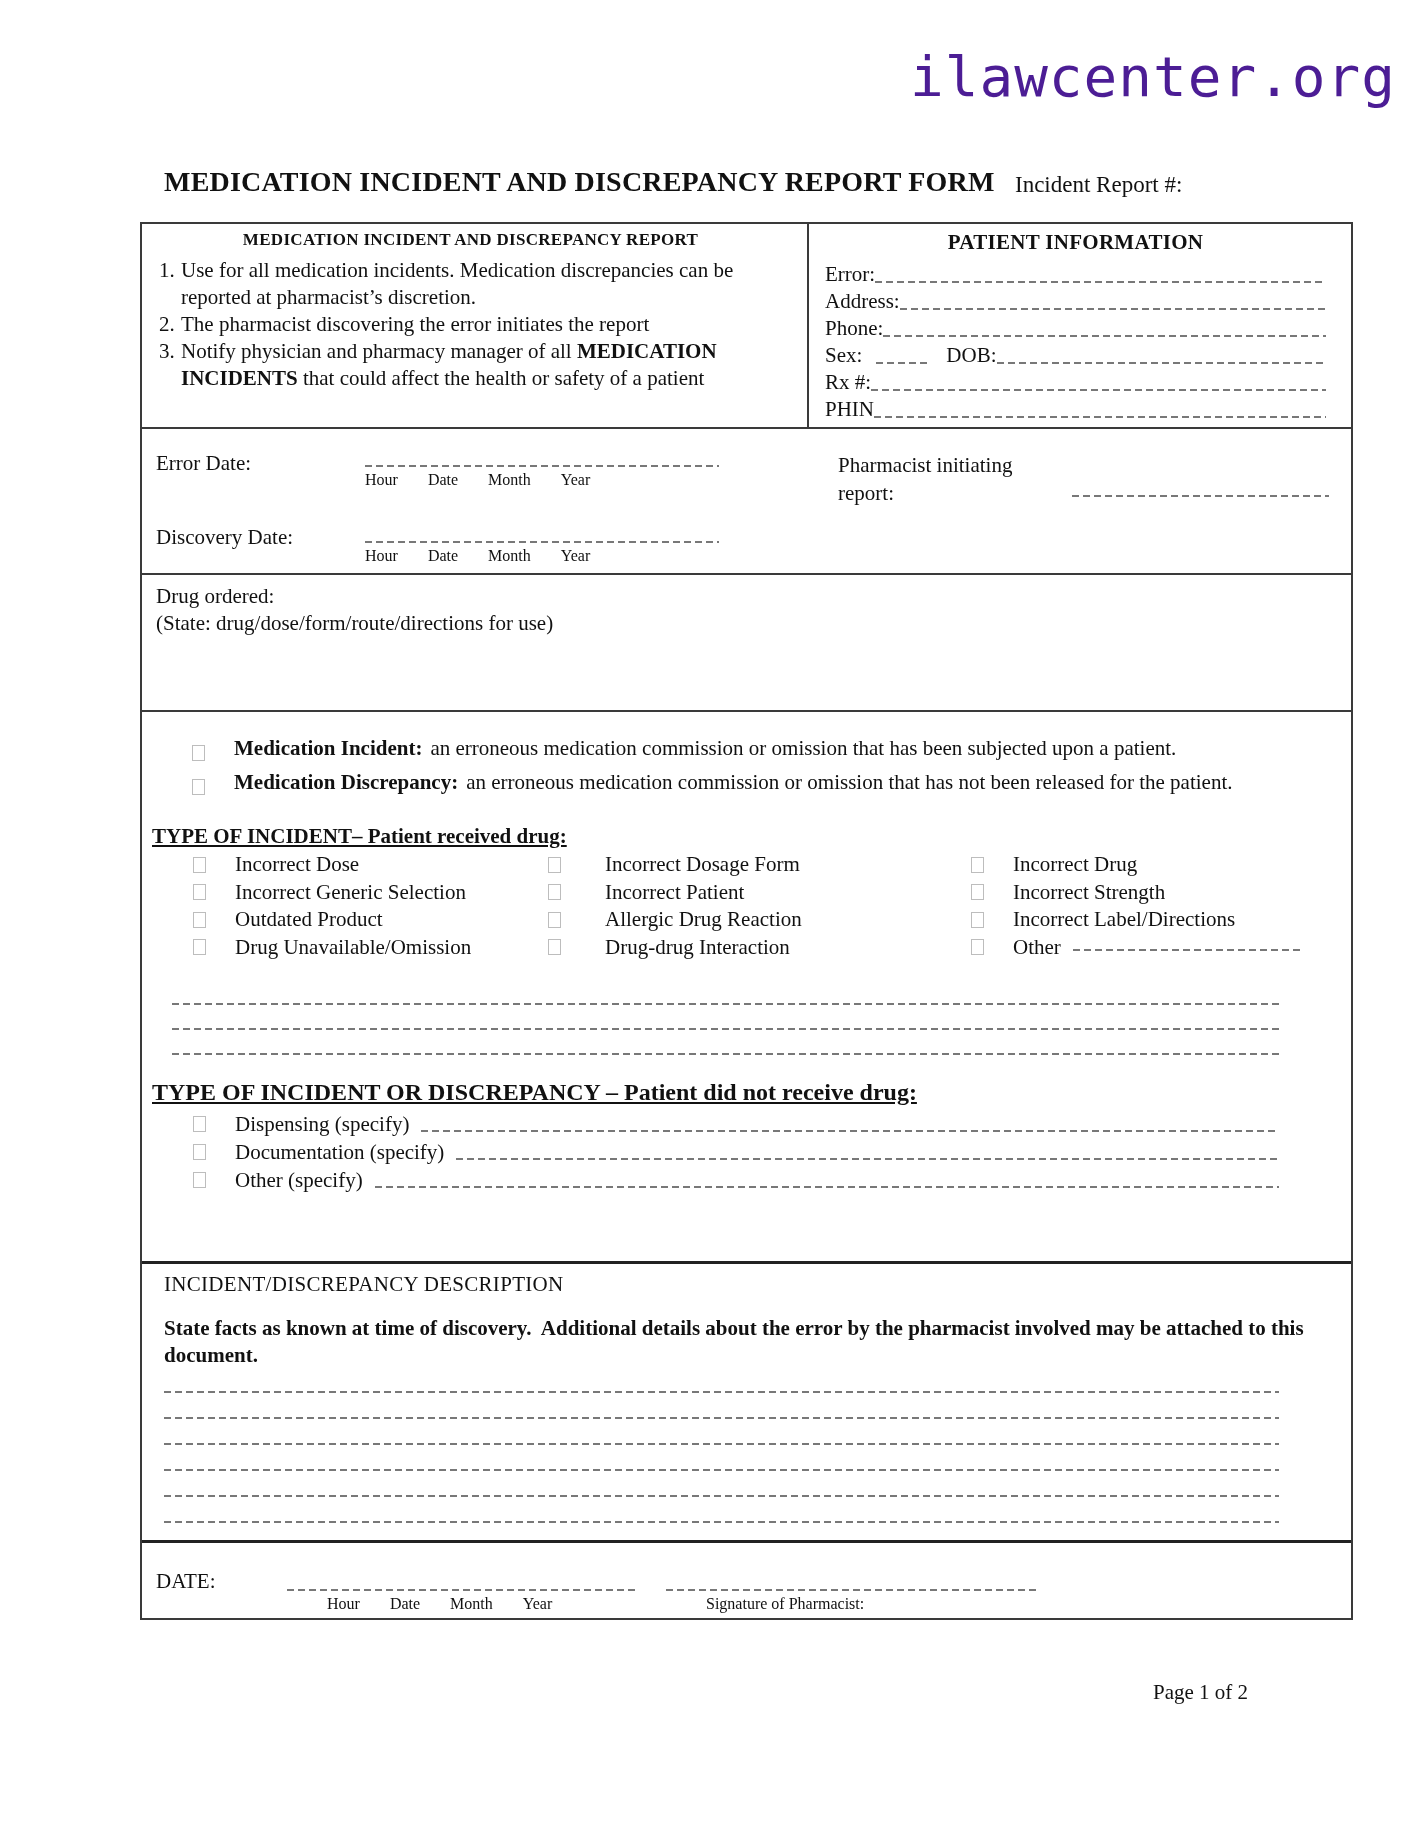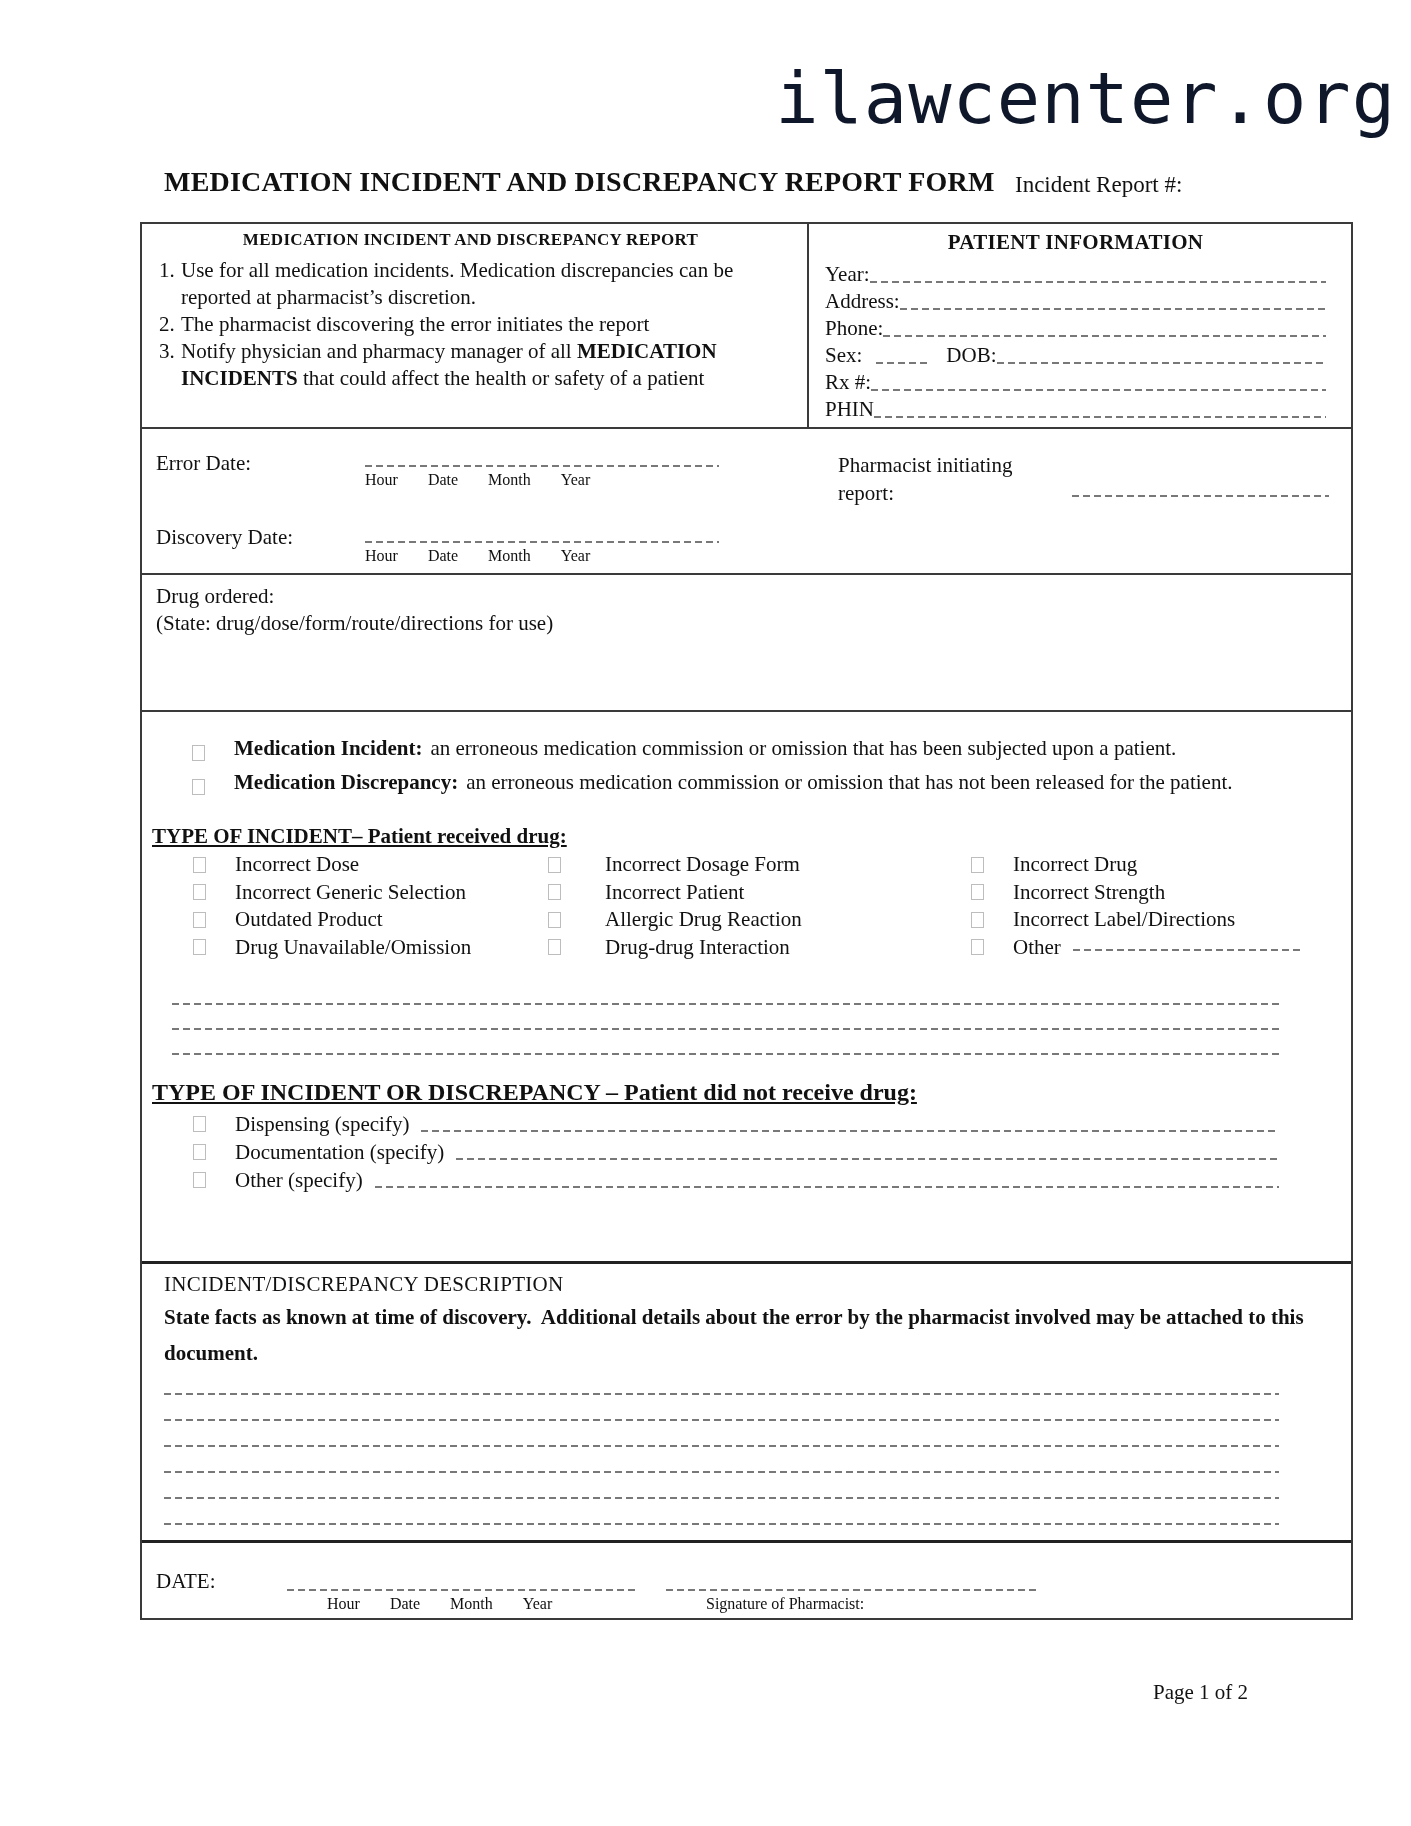--- a/index.html
+++ b/index.html
@@ -2,23 +2,23 @@
 <html><head>
 <meta charset="utf-8">
 <style>
   * { box-sizing: border-box; margin: 0; padding: 0; }
   html,body { background:#ffffff; }
   body {
     width:1411px; height:1826px; position:relative;
     font-family:"Liberation Serif", serif; color:#111;
   }
   .logo {
-    position:absolute; top:56px; right:15px;
+    position:absolute; top:44px; right:15px;
     font-family:"DejaVu Sans Mono", monospace;
-    font-size:72px; color:#0f172a; letter-spacing:1px;
+    font-size:56px; color:#4c1d95; letter-spacing:1px;
   }
   .doc-title {
     position:absolute; left:164px; top:166px;
     font-size:28px; font-weight:bold; letter-spacing:0.2px; white-space:nowrap;
   }
   .incident-no {
     position:absolute; left:1015px; top:172px; font-size:23px; white-space:nowrap;
   }
   .main-box {
     position:absolute; left:140px; top:222px; width:1213px; height:1398px;
@@ -72,21 +72,21 @@
   .blank3 + .blank3 { margin-top:23px; }
   .tod-head { margin:24px 0 2px 10px; font-weight:bold; font-size:24px; text-decoration:underline; }
   .disc-row { display:flex; height:28px; align-items:flex-end; padding-left:51px; padding-right:72px; }
   .disc-row .cb { margin-right:29px; margin-bottom:4px; flex:0 0 13px; }
   .disc-row .lbl { line-height:24px; white-space:nowrap; }
   .disc-row .dash { flex:1; margin-left:12px; margin-bottom:4px; }
 
   
   .secE { height:279px; padding:8px 10px 0 22px; }
   .desc-head { font-weight:normal; font-size:21px; letter-spacing:0.3px; }
-  .desc-sub { font-weight:bold; width:1170px; line-height:36px; white-space:pre-wrap; margin-top:2px; }
+  .desc-sub { font-weight:bold; width:1170px; line-height:27px; white-space:pre-wrap; margin-top:18px; }
   .blank6 { margin:22px 62px 0 0; }
   .blank6 + .blank6 { margin-top:24px; }
 
   
   .secF { height:76px; }
 
   .page-footer { position:absolute; left:1153px; top:1680px; font-size:21px; }
 </style>
 </head>
 <body>
@@ -113,21 +113,21 @@
         <div class="inst-row">
           <span class="inst-num">3.</span>
           <span class="inst-text"><span>Notify physician and pharmacy manager of all </span><b>MEDICATION INCIDENTS</b><span> that could affect the health or safety of a patient</span></span>
         </div>
       </div>
     </div>
     <div class="colB">
       <div class="colB-head">PATIENT INFORMATION</div>
       <div class="patient-rows">
         <div class="prow">
-          <span class="lbl">Year:</span>
+          <span class="lbl">Error:</span>
           <span class="dash"></span>
         </div>
         <div class="prow">
           <span class="lbl">Address:</span>
           <span class="dash"></span>
         </div>
         <div class="prow">
           <span class="lbl">Phone:</span>
           <span class="dash"></span>
         </div>

